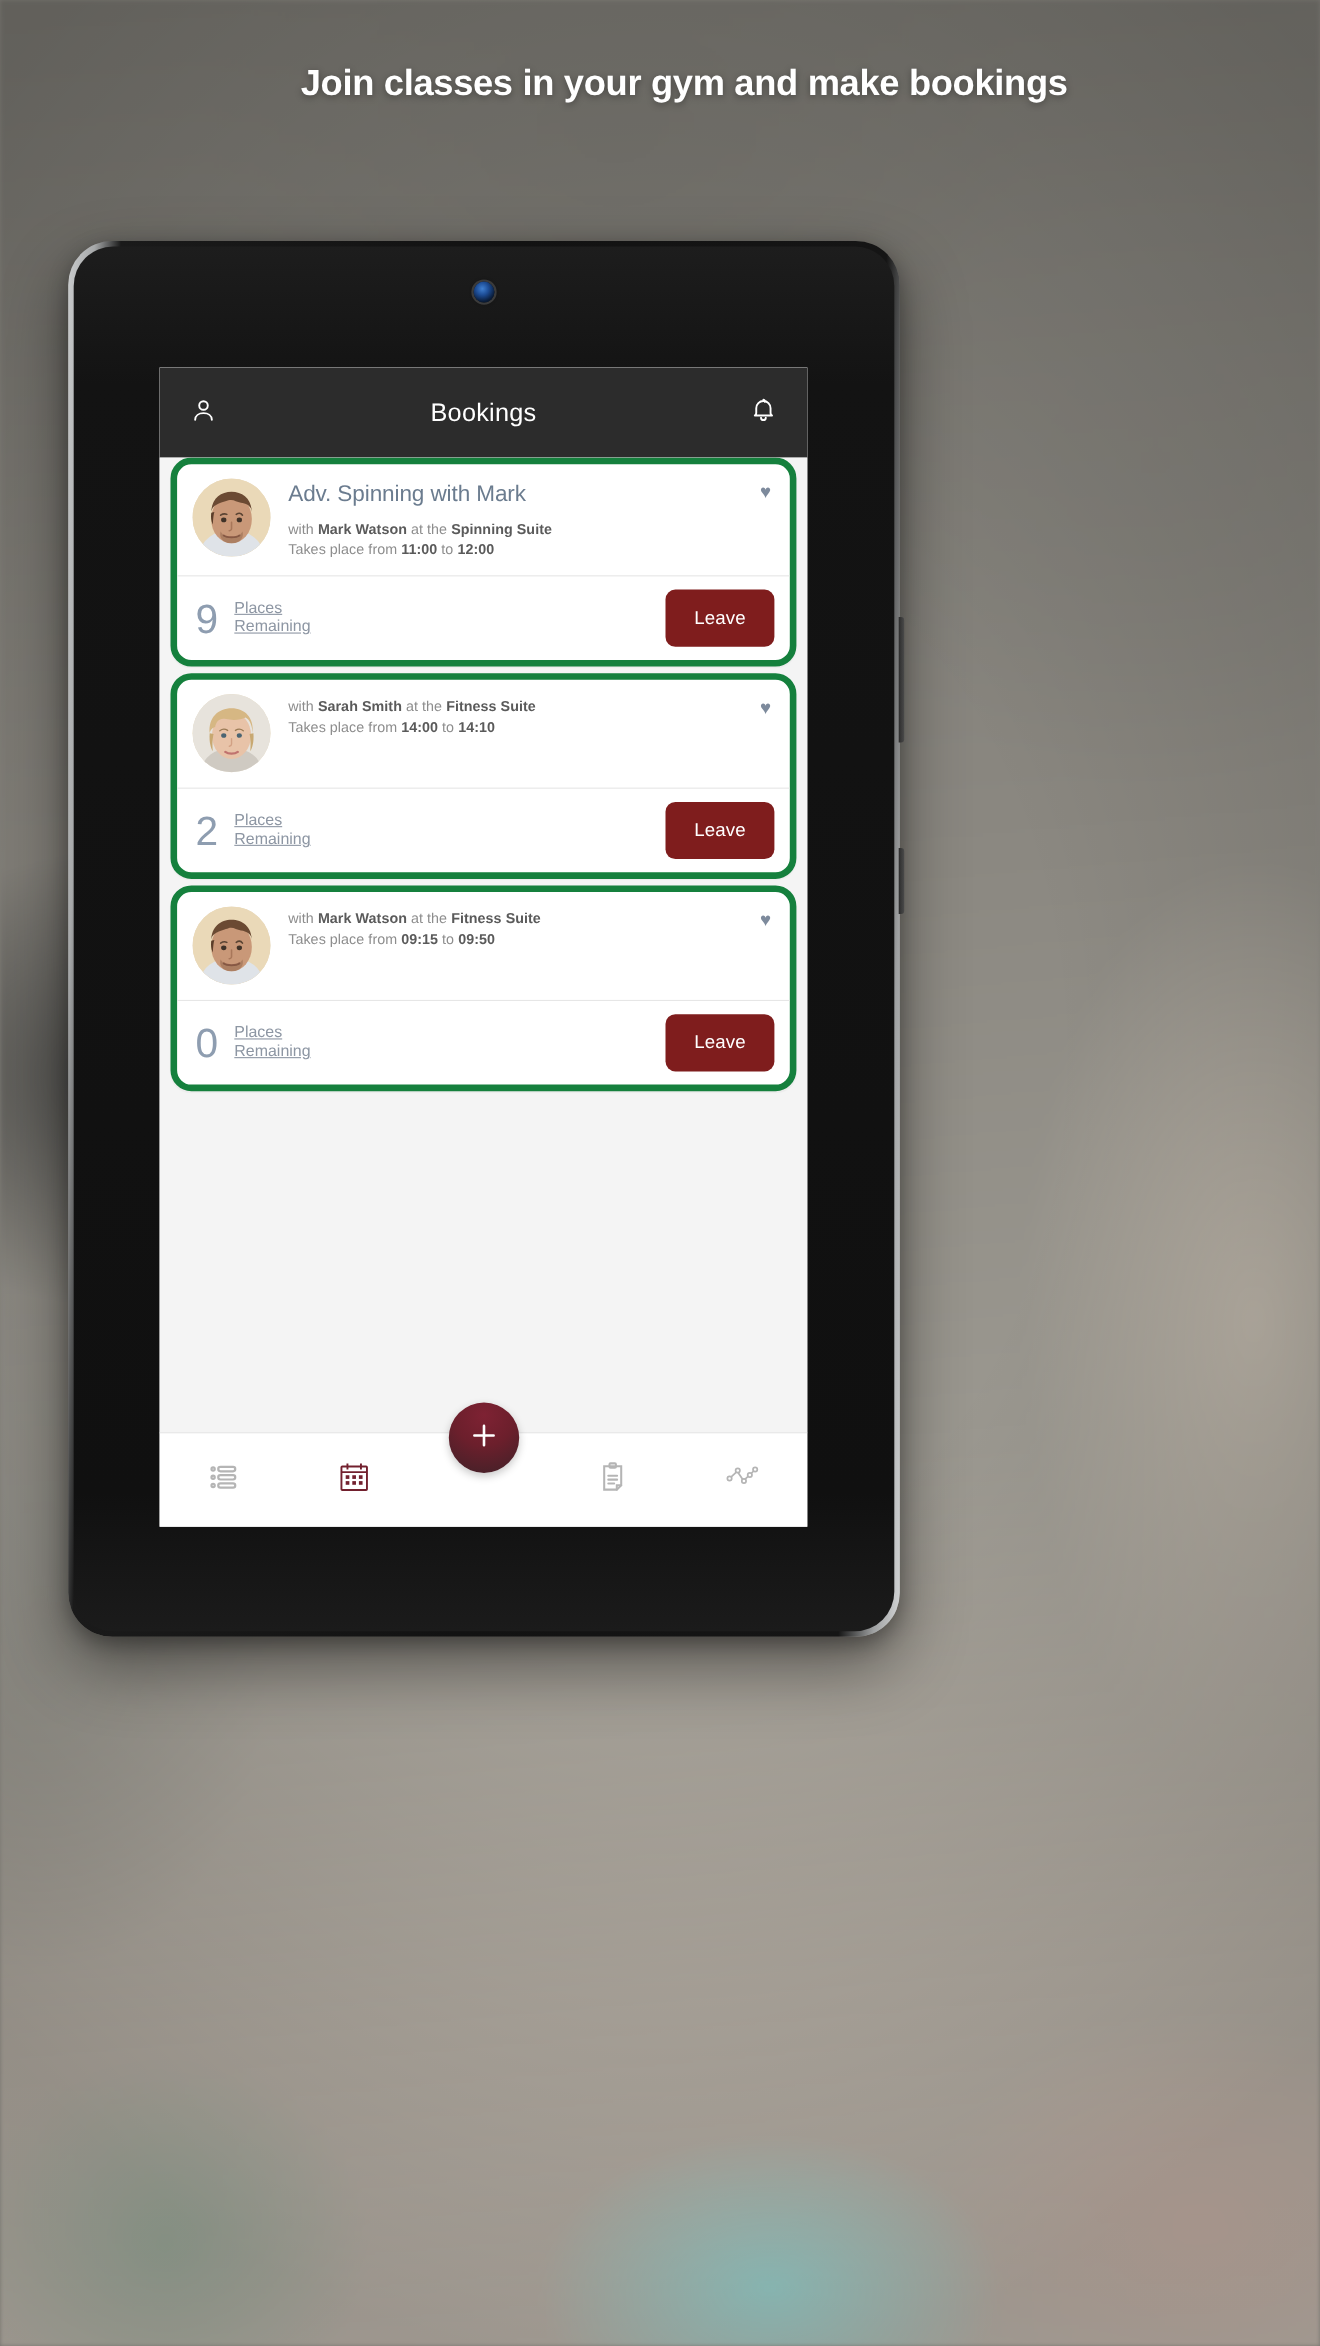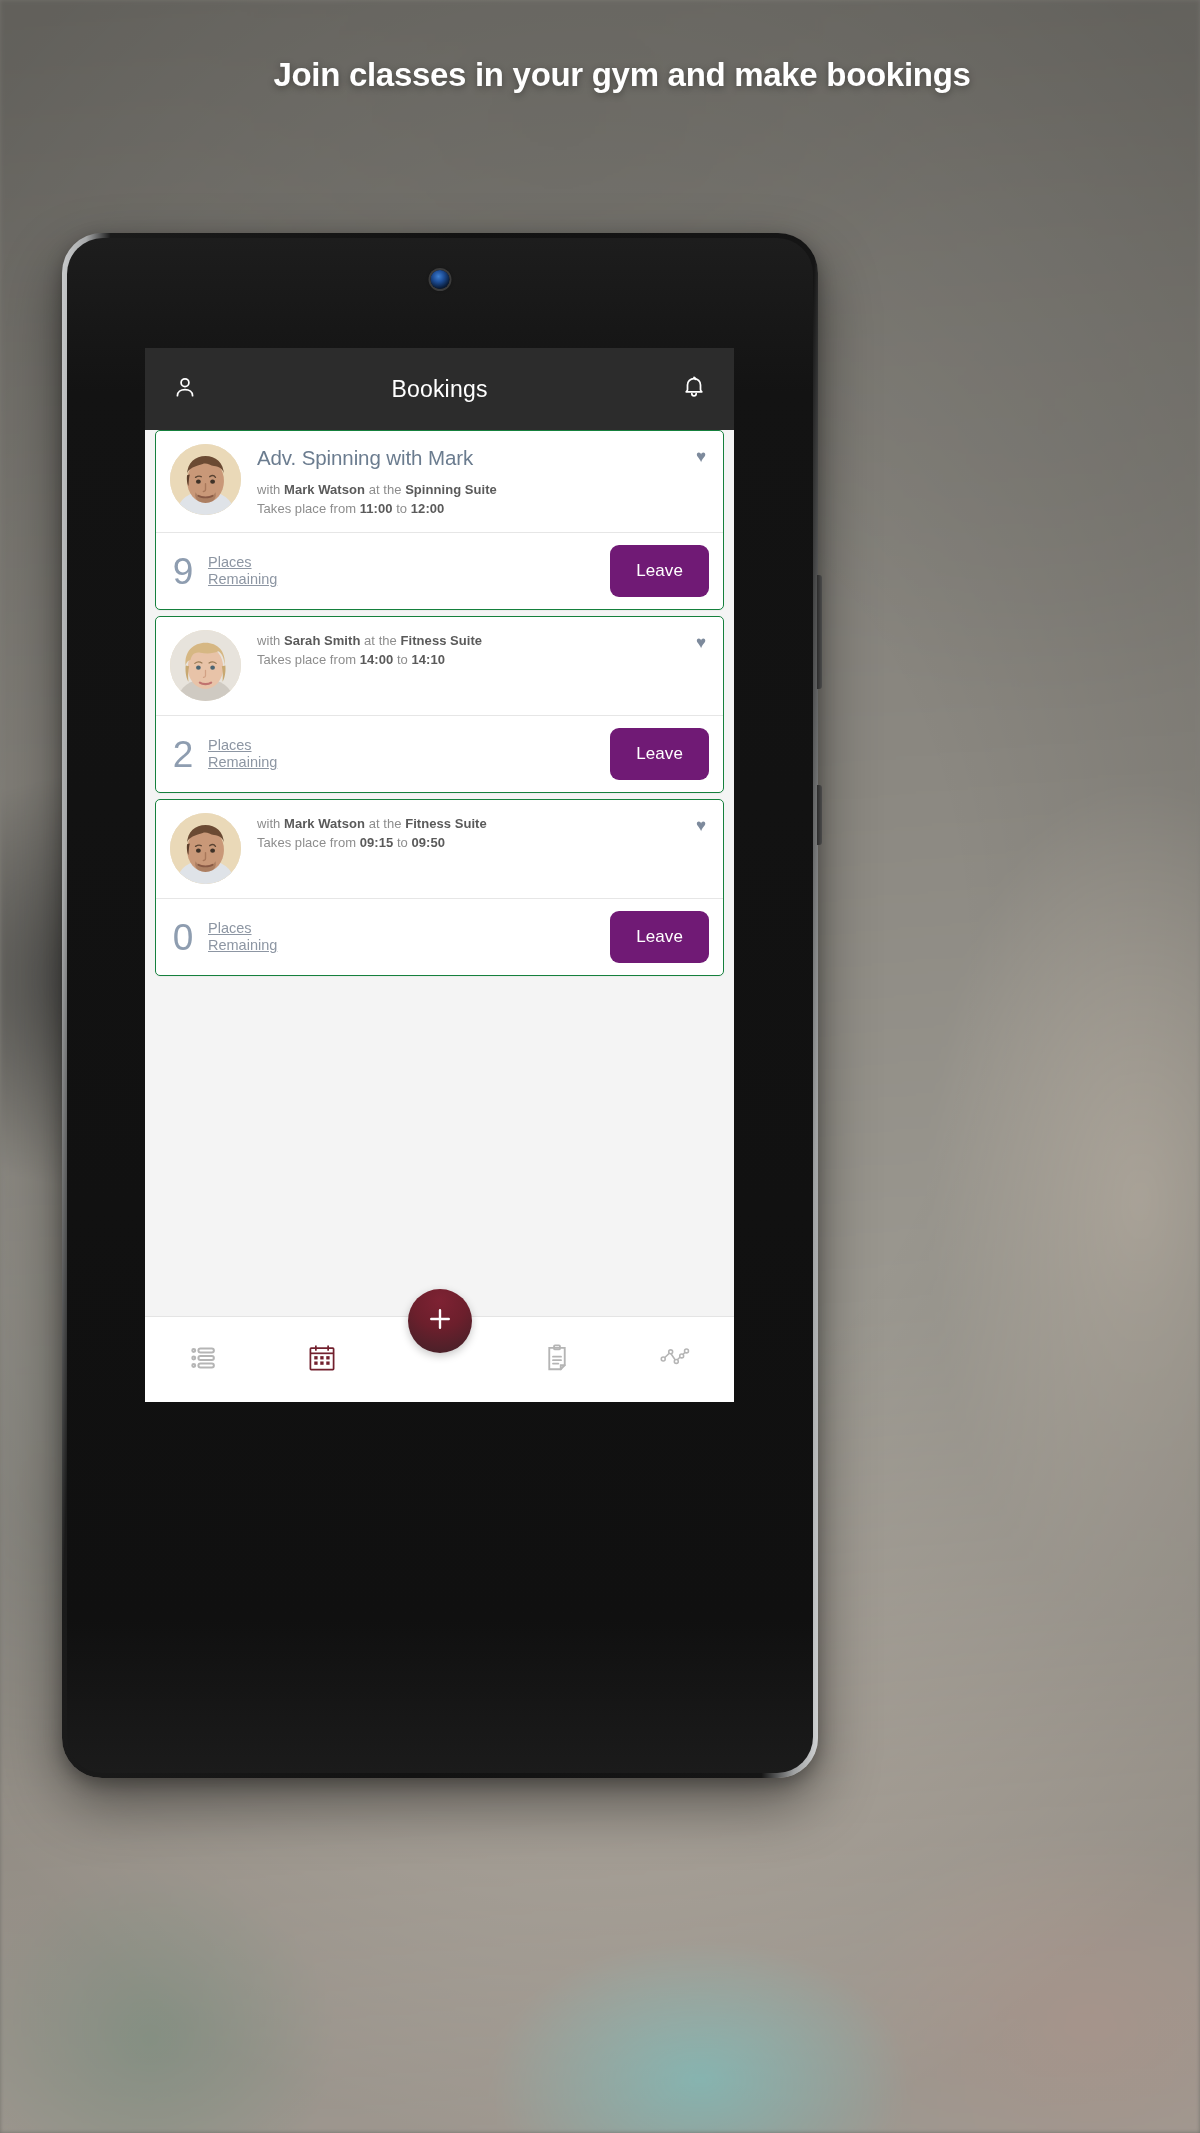--- a/index.html
+++ b/index.html
@@ -47,22 +47,22 @@
     line-height: 1.42;
     letter-spacing: -0.3px;
     text-shadow: 0 2px 7px rgba(0,0,0,0.34);
     padding: 0 100px;
     margin-left: 44px;
   }
 
   
   .tablet {
     position: absolute;
-    left: 62px; top: 233px;
-    width: 756px; height: 1545px;
+    left: 62px; top: 219px;
+    width: 756px; height: 1269px;
     border-radius: 40px;
     background: linear-gradient(92deg,#c9cbcc 0%, #a7a9aa 3%, #1a1a1a 6%, #121212 50%, #151515 93%, #9fa1a2 97%, #d2d4d5 100%);
     box-shadow: 0 26px 60px rgba(0,0,0,0.45), 0 6px 18px rgba(0,0,0,0.3);
   }
   .tablet-inner {
     position: absolute; inset: 5px;
     border-radius: 36px;
     background: linear-gradient(180deg,#1d1d1d 0%, #131313 10%, #101010 90%, #1b1b1b 100%);
   }
   .camera {
@@ -126,22 +126,22 @@
   }
   .day-label {
     font-size: 12.5px;
     color: #868686;
     padding: 9px 6px 6px 6px;
     letter-spacing: 0.1px;
   }
 
   .card {
     background: #ffffff;
-    border: 1px solid #15803d;
-    border-radius: 5px;
+    border: 6px solid #15803d;
+    border-radius: 19px;
     margin-bottom: 6px;
     overflow: hidden;
     box-shadow: 0 1px 1px rgba(0,0,0,0.035);
   }
   .card-top {
     display: flex;
     align-items: flex-start;
     padding: 13px 14px 14px 14px;
     position: relative;
   }
@@ -201,21 +201,21 @@
     min-width: 26px;
     text-align: center;
   }
   .places-text {
     font-size: 14.5px;
     color: #8d96a3;
     line-height: 1.22;
     text-decoration: underline;
   }
   .leave-btn {
-    background: #701a75;
+    background: #7f1d1d;
     color: #ffffff;
     border: none;
     border-radius: 9px;
     padding: 0 26px;
     height: 52px;
     font-size: 17px;
     font-family: "Liberation Sans", sans-serif;
     cursor: pointer;
     letter-spacing: 0.1px;
   }

